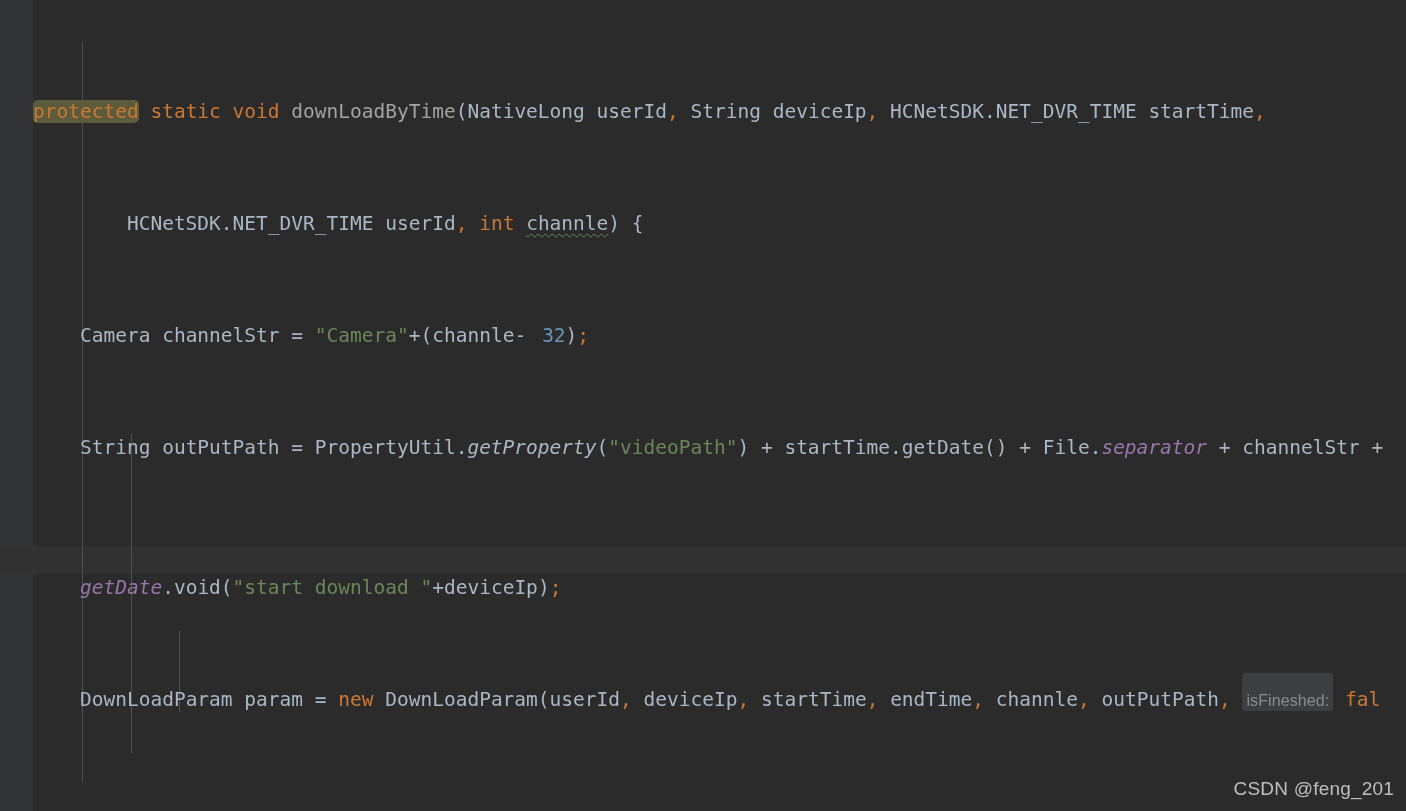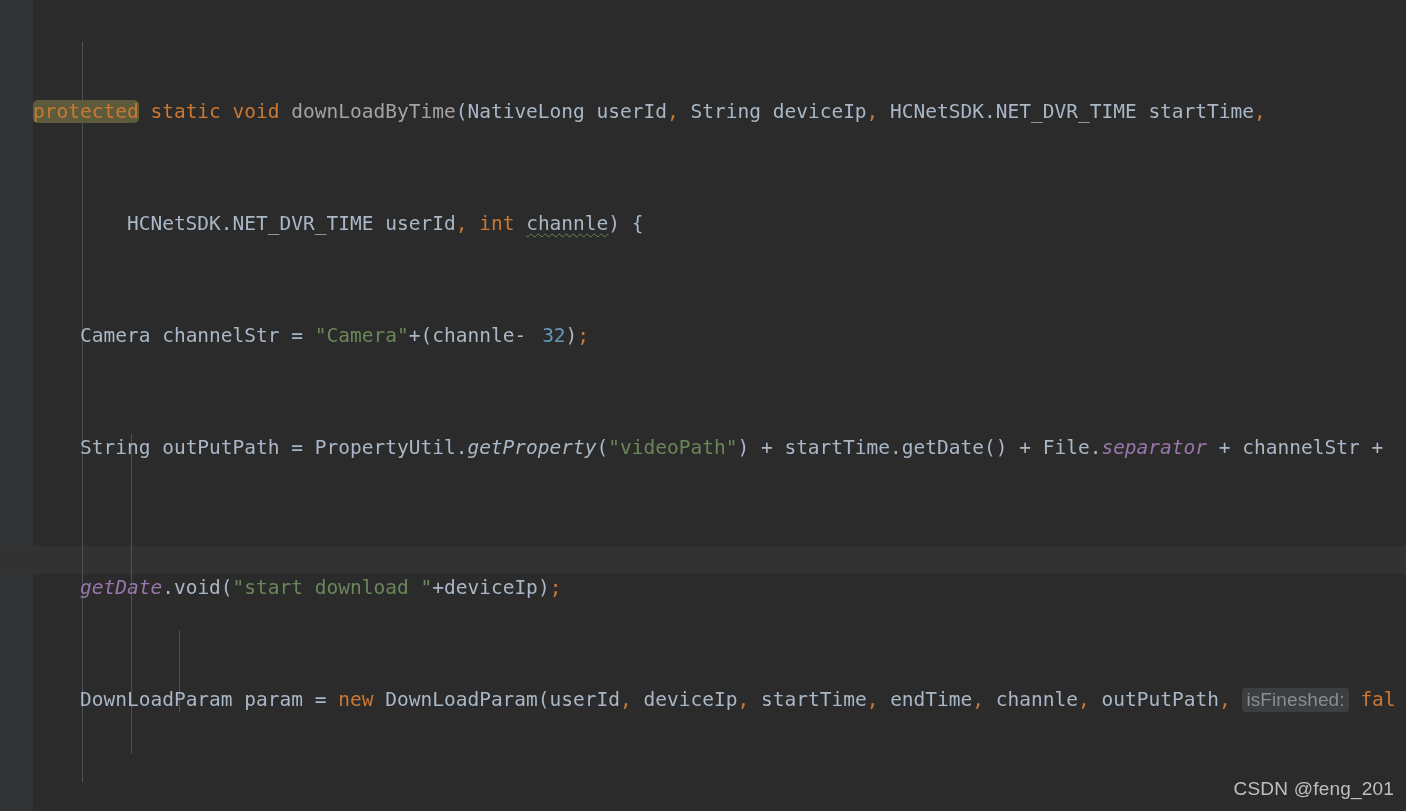--- a/index.html
+++ b/index.html
@@ -73,23 +73,23 @@
   .occ {
     background: #5c5c3d;
     border-radius: 5px;
   }
 
   
   .hint {
     background: #3b3f41;
     color: #8c8c8c;
     border-radius: 3px;
-    padding: 1px 4px 2px 4px;
+    padding: 19px 4px 2px 4px;
     font-family: "Liberation Sans", sans-serif;
-    font-size: 19px;
+    font-size: 16px;
     letter-spacing: 0.1px;
   }
 
   
   .squiggle {
     text-decoration: underline;
     text-decoration-style: wavy;
     text-decoration-color: #6a8759;
     text-decoration-thickness: 1px;
     text-underline-offset: 3px;

